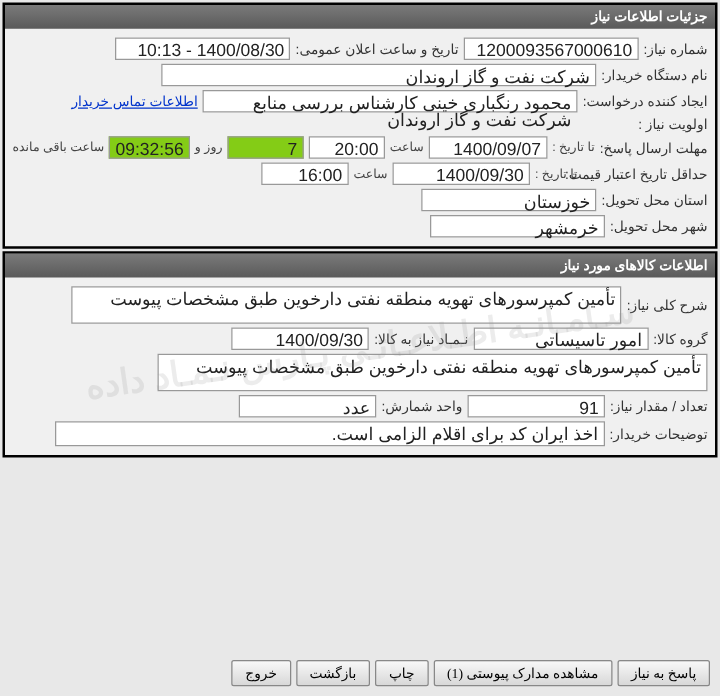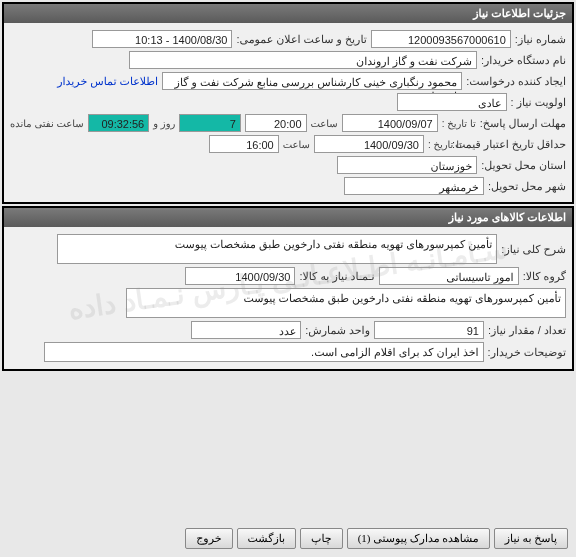--- a/index.html
+++ b/index.html
@@ -48,34 +48,35 @@
 }
 .label {
   color: #333;
   white-space: nowrap;
   font-size: 11px;
 }
 .field {
   background: #fff;
   border: 1px solid #999;
   padding: 2px 4px;
-  font-size: 11px;
+  font-size: 14px;
   height: 18px;
   line-height: 14px;
   color: #222;
 }
 .field.small { width: 70px; }
 .field.medium { width: 110px; }
 .field.medium2 { width: 140px; }
 .field.large { width: 300px; }
 .field.xlarge { width: 348px; }
 .field.full { width: 440px; }
-.field.yellow { background: #14b8a6; }
+.field.yellow { background: #84cc16; }
 .link {
   color: #0033cc;
+  text-decoration: underline;
   cursor: pointer;
   font-size: 11px;
 }
 .btn {
   background: linear-gradient(to bottom, #f8f8f8, #d8d8d8);
   border: 1px solid #888;
   padding: 3px 10px;
   font-size: 11px;
   font-family: Tahoma;
   cursor: pointer;
@@ -111,32 +112,31 @@
       <span class="label">نام دستگاه خریدار:</span>
       <span class="field xlarge">شرکت نفت و گاز اروندان</span>
     </div>
     <div class="row">
       <span class="label">ایجاد کننده درخواست:</span>
       <span class="field large">محمود رنگباری خینی کارشناس بررسی منابع شرکت نفت و گاز اروندان</span>
       <span class="link">اطلاعات تماس خریدار</span>
     </div>
     <div class="row">
       <span class="label">اولویت نیاز :</span>
-      <span class="field medium">عادی</span>
     </div>
     <div class="row">
       <span class="label">مهلت ارسال پاسخ:</span>
       <span class="label small-text">تا تاریخ :</span>
       <span class="field medium">1400/09/07</span>
       <span class="label small-text">ساعت</span>
       <span class="field small">20:00</span>
       <span class="field small yellow">7</span>
       <span class="label small-text">روز و</span>
       <span class="field small yellow">09:32:56</span>
-      <span class="label small-text">ساعت نفتی مانده</span>
+      <span class="label small-text">ساعت باقی مانده</span>
     </div>
     <div class="row">
       <span class="label" style="width:100px">حداقل تاریخ اعتبار قیمت:</span>
       <span class="label small-text">تا تاریخ :</span>
       <span class="field medium">1400/09/30</span>
       <span class="label small-text">ساعت</span>
       <span class="field small">16:00</span>
     </div>
     <div class="row">
       <span class="label">استان محل تحویل:</span>

